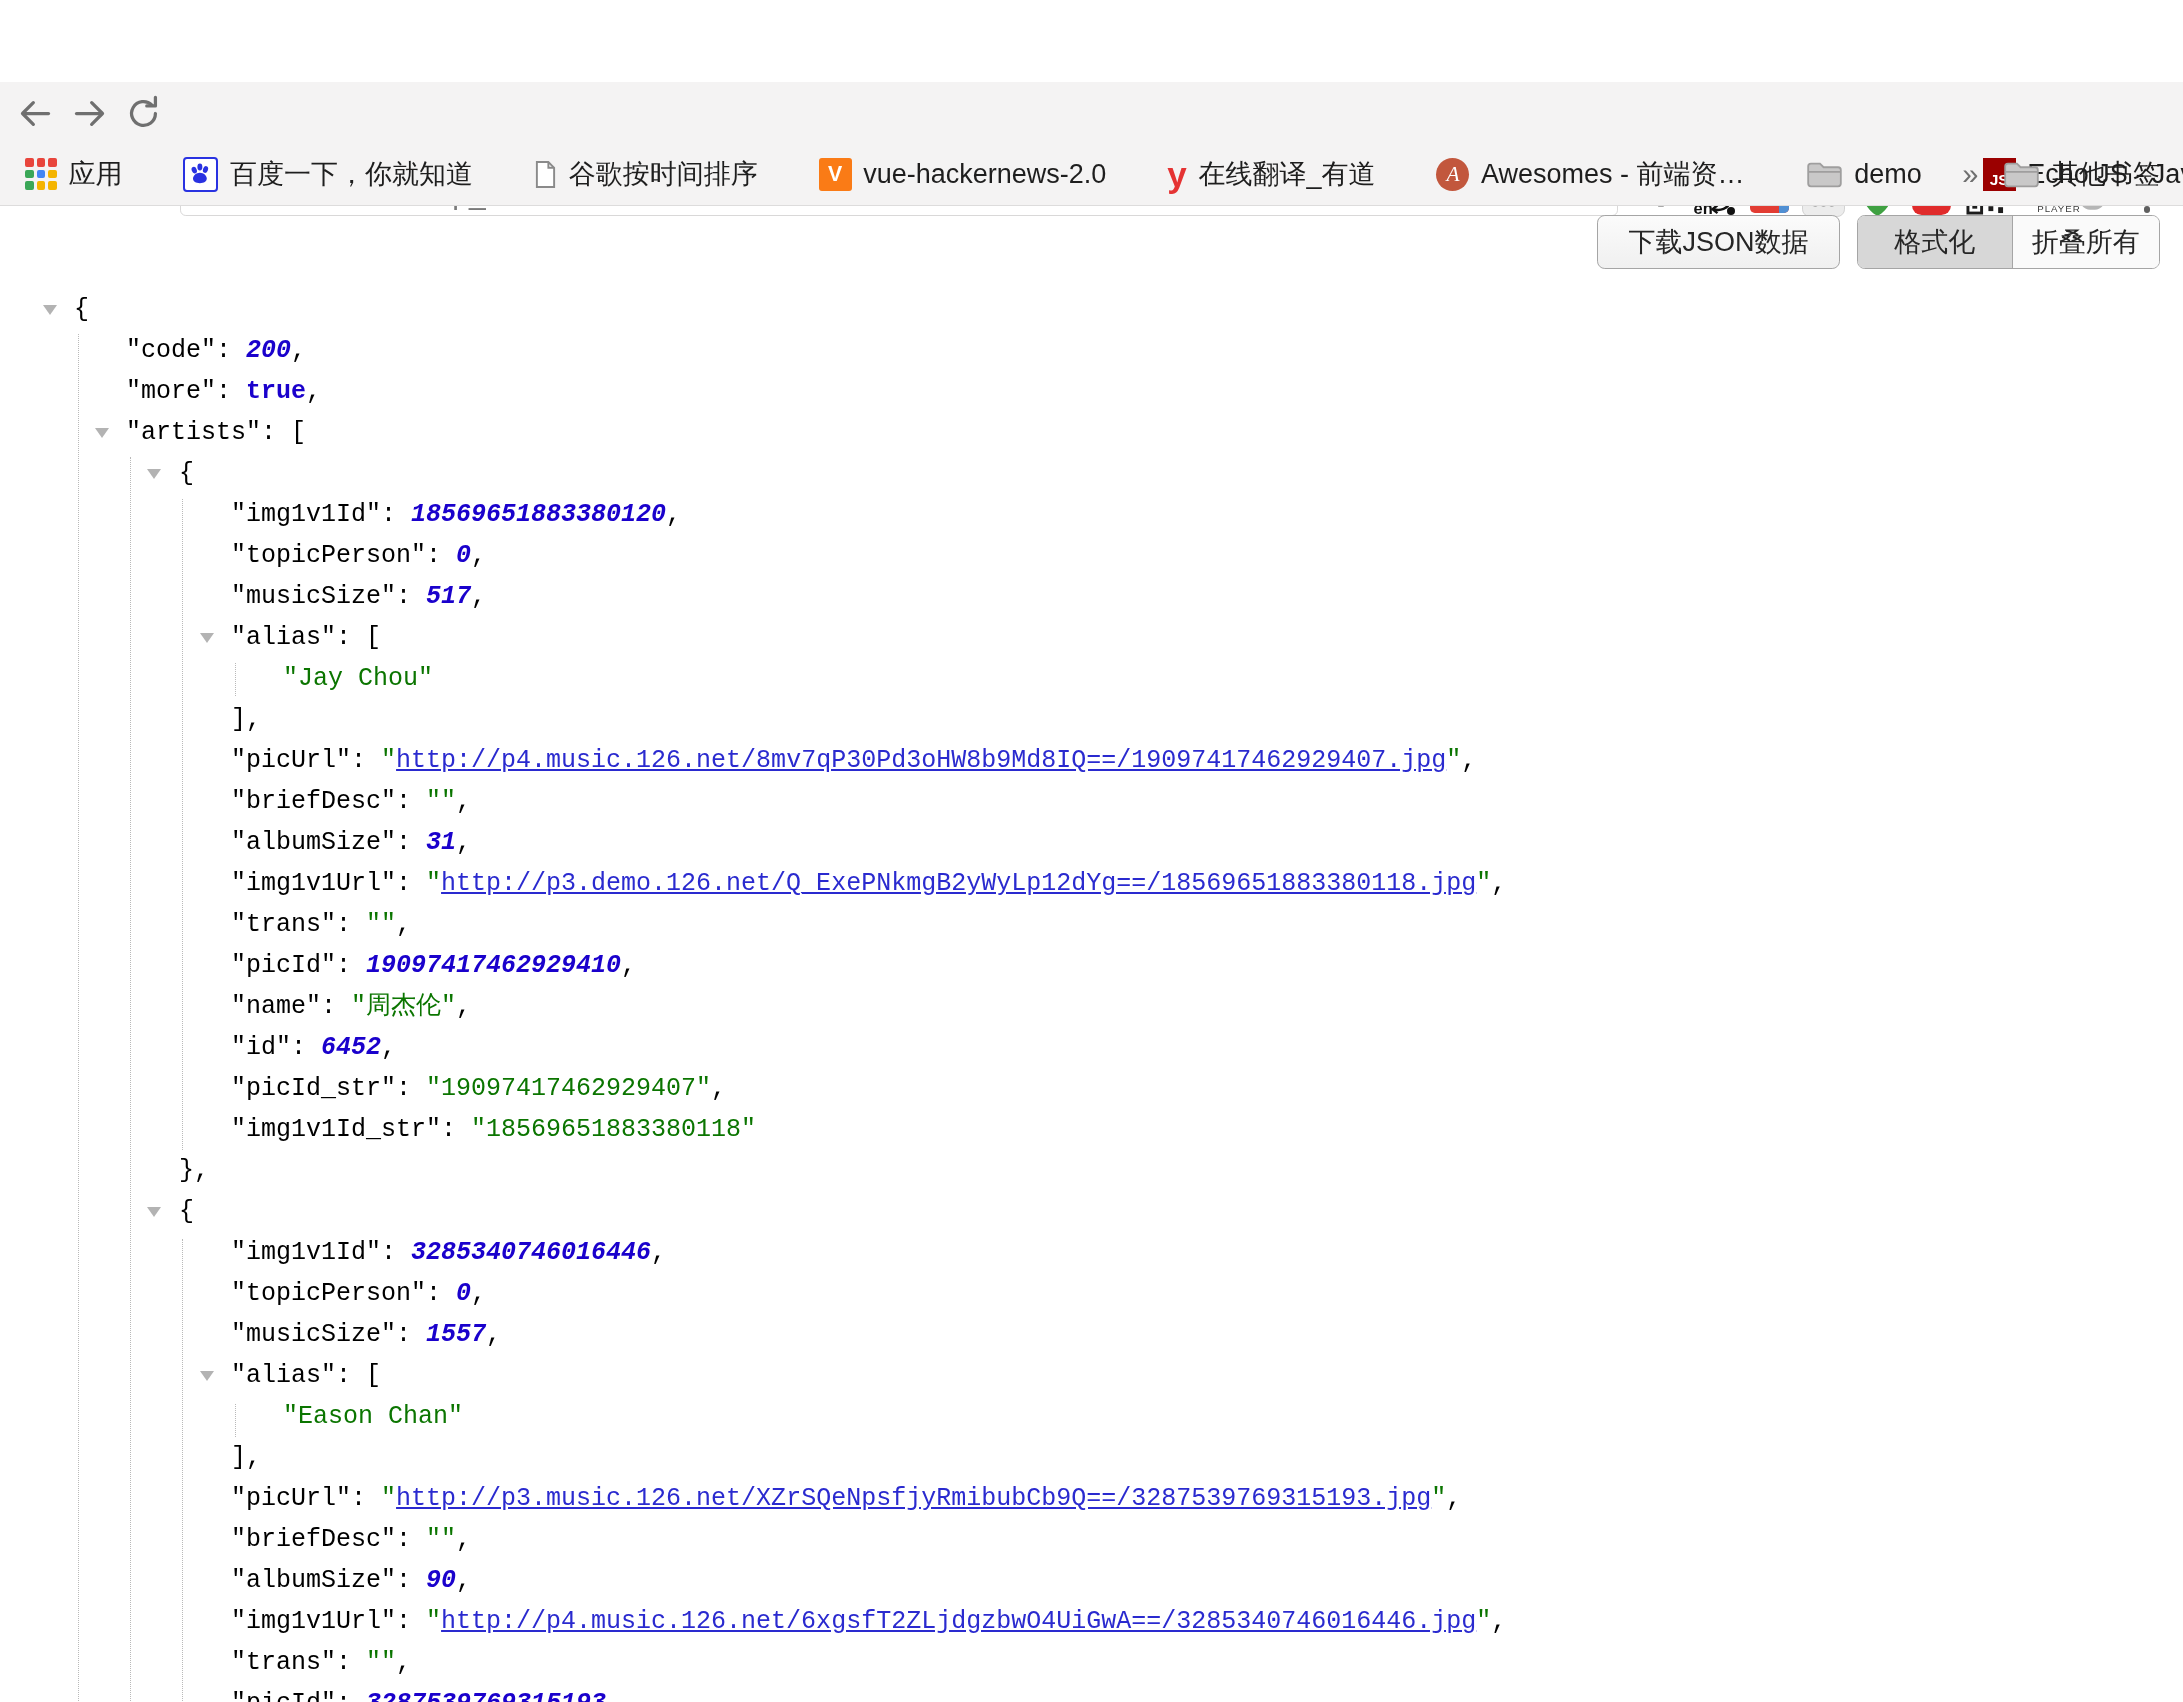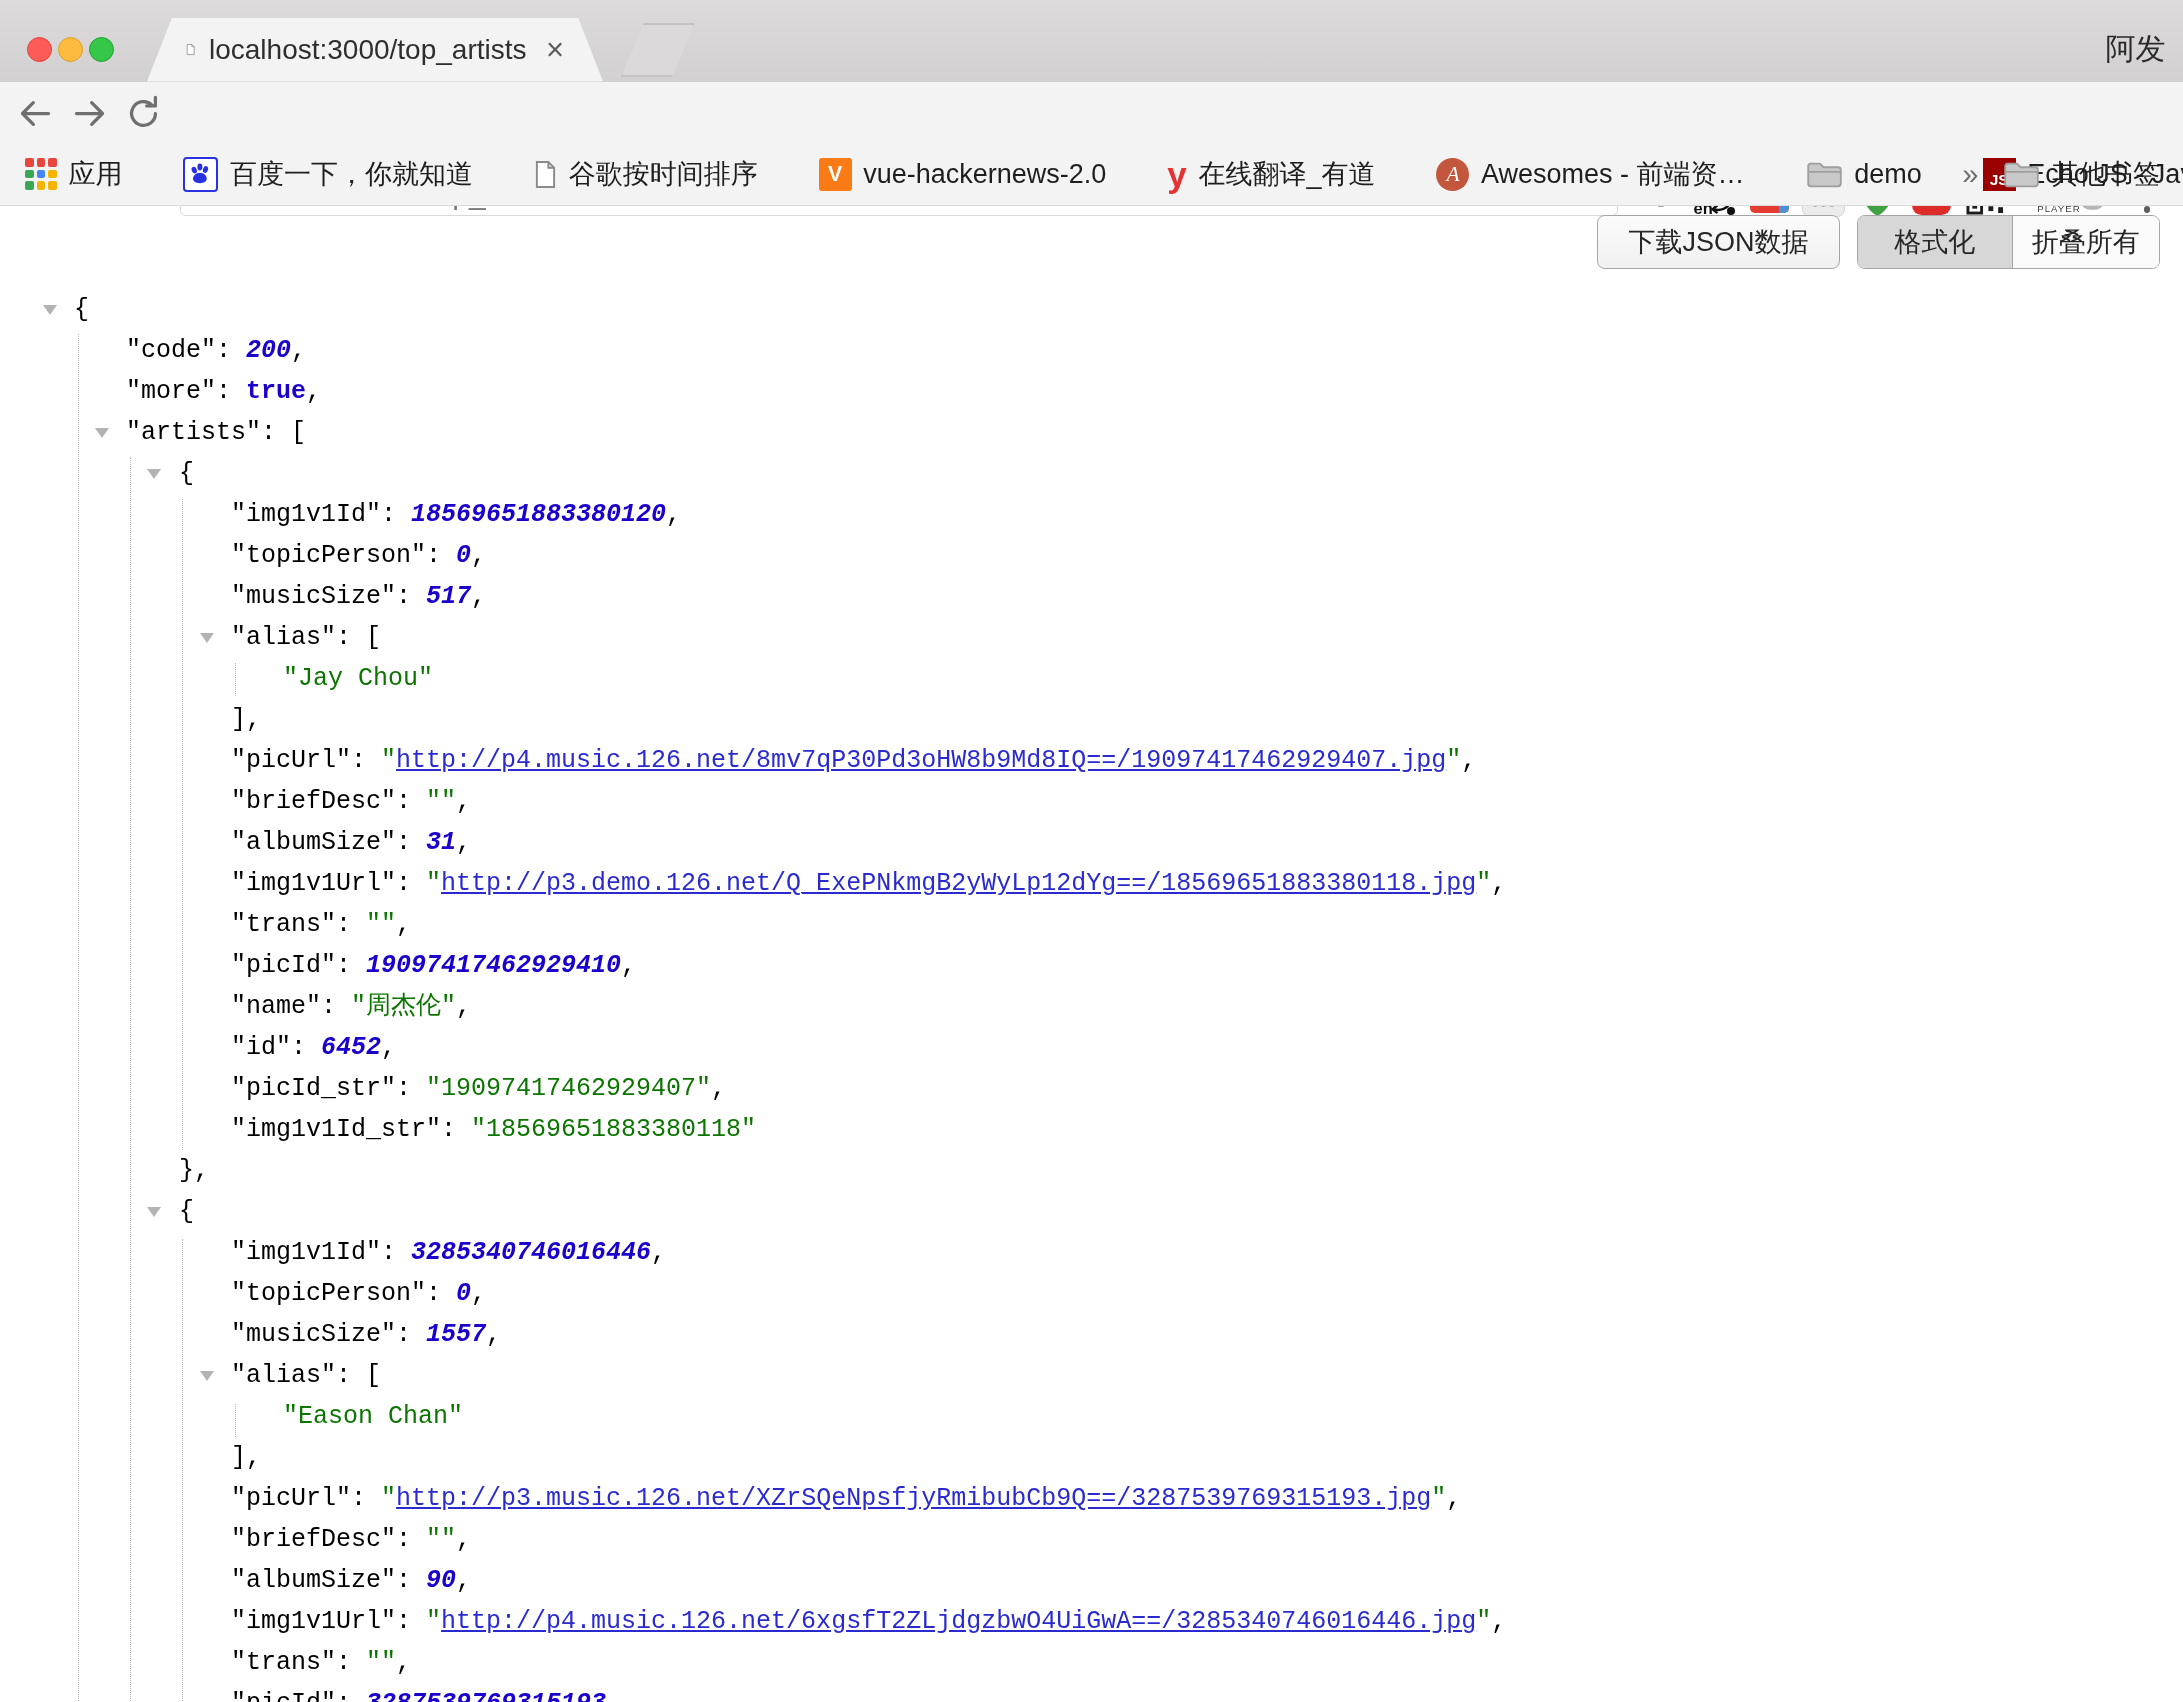--- a/index.html
+++ b/index.html
@@ -102,35 +102,20 @@
   .sk{color:var(--key-color);} .sp{color:#000;}
   .sn{color:var(--num-color);font-weight:bold;font-style:italic;} .sb{color:var(--num-color);font-weight:bold;}
   .ss{color:var(--str-color);}
   .sl{color:var(--link-color);text-decoration:underline;cursor:pointer;}
 </style>
 </head>
 <body>
 
 <div id="screen">
 
-  <div id="titlebar">
-    <span id="light-close" class="light"></span>
-    <span id="light-min" class="light"></span>
-    <span id="light-max" class="light"></span>
-    <div id="tab">
-      <svg width="23" height="29" viewBox="0 0 24 30">
-        <path d="M3 2 h12 l6 6 v20 h-18 z" fill="#fff" stroke="#8a8a8a" stroke-width="2"></path>
-        <path d="M15 2 v6 h6" fill="none" stroke="#8a8a8a" stroke-width="2"></path>
-      </svg>
-      <span id="tab-title">localhost:3000/top_artists</span>
-      <span id="tab-close">×</span>
-    </div>
-    <div id="newtab"></div>
-    <span id="profile-name">阿发</span>
-  </div>
 
   <div id="toolbar">
     <span id="nav-back" class="nav-btn">
       <svg width="39" height="39" viewBox="0 0 36 36" fill="none" stroke="#6f6f6f" stroke-width="3" stroke-linecap="round" stroke-linejoin="round">
           <path d="M30 18 H8"></path>
           <path d="M16 8 L6 18 L16 28"></path>
         </svg>
     </span>
     <span id="nav-forward" class="nav-btn">
       <svg width="39" height="39" viewBox="0 0 36 36" fill="none" stroke="#6f6f6f" stroke-width="3" stroke-linecap="round" stroke-linejoin="round">

